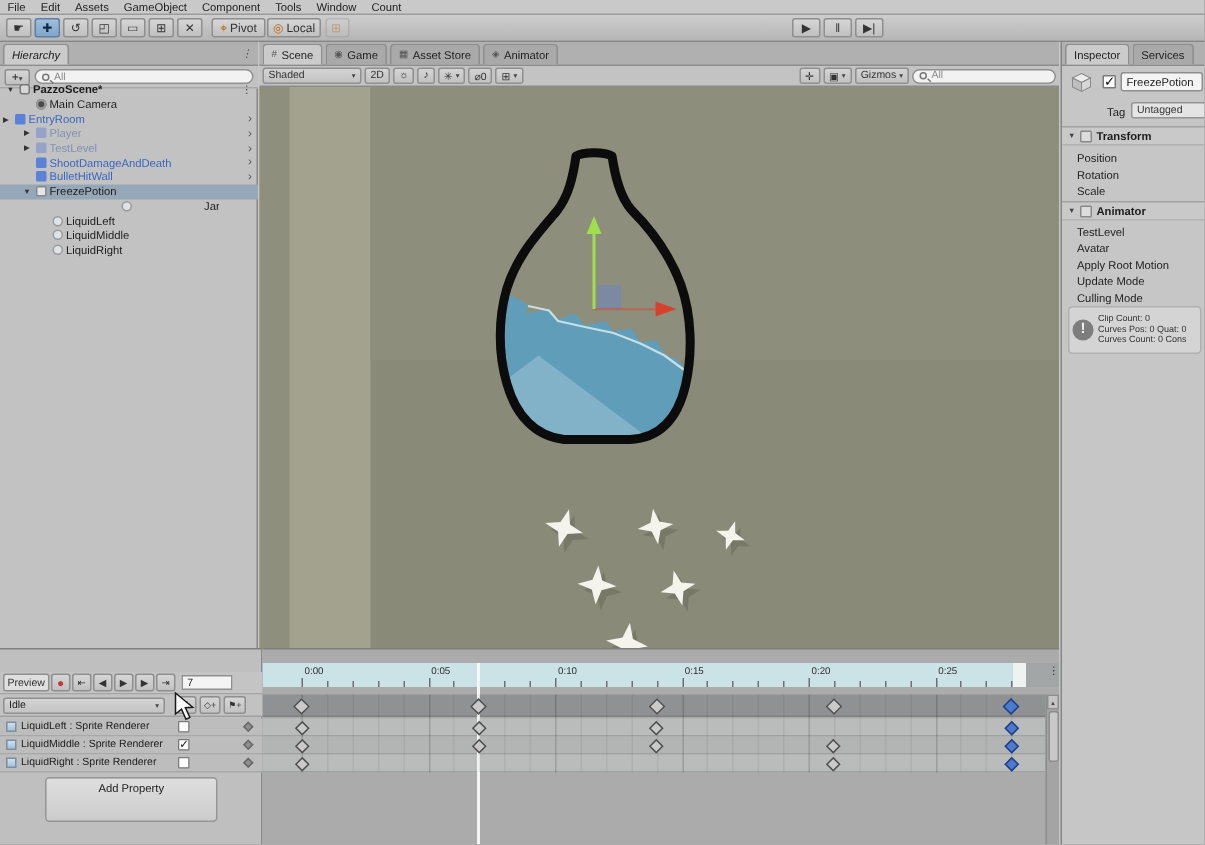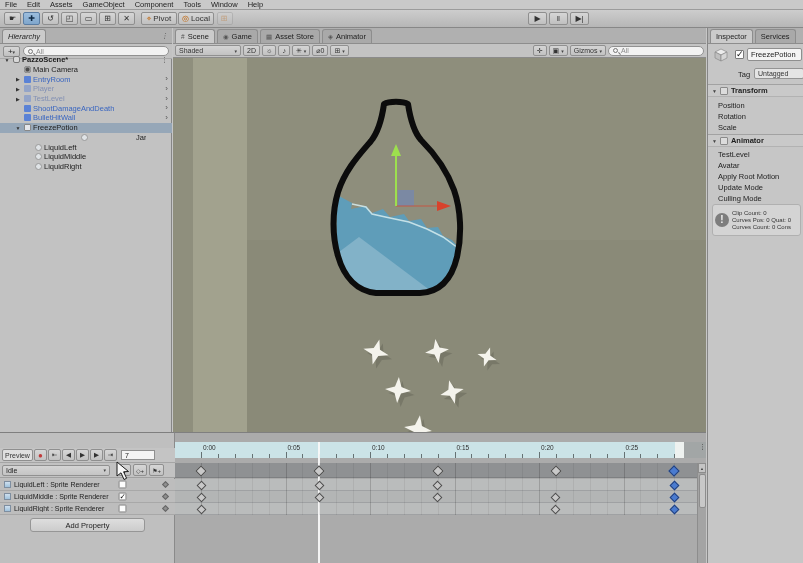--- a/index.html
+++ b/index.html
@@ -102,21 +102,21 @@
   #clip-row { position:absolute; left:0; top:30px; width:175px; height:15px; background:#c2c2c2;
               border-bottom:1px solid #a0a0a0; display:flex; align-items:center; gap:2px; padding:0 2px; }
   #clip-dd { width:108px; height:11px; background:linear-gradient(#d4d4d4,#c4c4c4); border:1px solid #909090;
              border-radius:2px; font-size:7px; display:flex; align-items:center; justify-content:space-between; padding:0 3px; }
   #props {}
   .prow { position:absolute; left:0; width:175px; height:12px; background:#bdbdbd; border-bottom:1px solid #a8a8a8;
           display:flex; align-items:center; font-size:7px; }
   .picon { width:7px; height:7px; margin:0 3px 0 4px; background:linear-gradient(#cfe0ef,#9fc2dd); border:1px solid #7e8ea0; flex:0 0 auto; }
   .pname { width:102px; white-space:nowrap; overflow:hidden; }
   .pdiamond { position:absolute; right:7px; width:5px; height:5px; transform:rotate(45deg); background:#8f8f8f; border:1px solid #666; }
-  #add-prop { position:absolute; left:30px; top:85px; width:115px; height:14px; background:linear-gradient(#dedede,#cccccc);
+  #add-prop { position:absolute; left:30px; top:85px; width:115px; height:30px; background:linear-gradient(#dedede,#cccccc);
               border:1px solid #969696; border-radius:3px; font-size:7.5px; text-align:center; line-height:13px; }
 
   
   #timeline { left:175px; top:432px; width:531px; height:131px; background:#ababab; border-top:1px solid #7f7f7f; overflow:hidden; }
   #ruler { position:absolute; left:0; top:9px; width:531px; height:16px; background:#a2a6a6; }
   #ruler-blue { position:absolute; left:0; top:0; height:16px; background:#cbe3e7; }
   #ruler-end { position:absolute; top:0; height:16px; width:9px; background:#eef2f0; }
   .rlabel { position:absolute; top:2px; font-size:6.5px; color:#2e2e2e; }
   .tick { position:absolute; width:1px; background:rgba(0,0,0,.5); }
   #sumrow { position:absolute; left:0; top:30px; width:522px; height:15px; background:#8f9193; border-bottom:1px solid #7e8082; }
@@ -139,21 +139,21 @@
 <div id="app">
 
   <div id="menubar" class="abs">
       <div class="menu-item">File</div>
       <div class="menu-item">Edit</div>
       <div class="menu-item">Assets</div>
       <div class="menu-item">GameObject</div>
       <div class="menu-item">Component</div>
       <div class="menu-item">Tools</div>
       <div class="menu-item">Window</div>
-      <div class="menu-item">Help</div>
+      <div class="menu-item">Count</div>
     </div>
 
   <div id="toolbar" class="abs">
     <div id="tool-buttons">
         <div class="tbtn" style="left: 4px; width: 17px;">☛</div>
         <div class="tbtn sel" style="left: 23px; width: 17px;">✚</div>
         <div class="tbtn" style="left: 42px; width: 17px;">↺</div>
         <div class="tbtn" style="left: 61px; width: 17px;">◰</div>
         <div class="tbtn" style="left: 80px; width: 17px;">▭</div>
         <div class="tbtn" style="left: 99px; width: 17px;">⊞</div>
@@ -189,21 +189,21 @@
           <span class="fold">▼</span>
           <span class="hicon sceneic"></span>
           <span class="hlabel t-scene">PazzoScene*</span>
           <span class="kebab">⋮</span>
         </div>
         <div class="hrow" style="padding-left: 14px;">
           <span class="fold"></span>
           <span class="hicon camera"></span>
           <span class="hlabel t-camera">Main Camera</span>
         </div>
-        <div class="hrow" style="padding-left: 14px;">
+        <div class="hrow" style="">
           <span class="fold">▶</span>
           <span class="hicon prefab"></span>
           <span class="hlabel t-prefab">EntryRoom</span>
           <span class="pfa">›</span>
         </div>
         <div class="hrow" style="padding-left: 14px;">
           <span class="fold">▶</span>
           <span class="hicon prefab-dim"></span>
           <span class="hlabel t-prefab-dim">Player</span>
           <span class="pfa">›</span>

